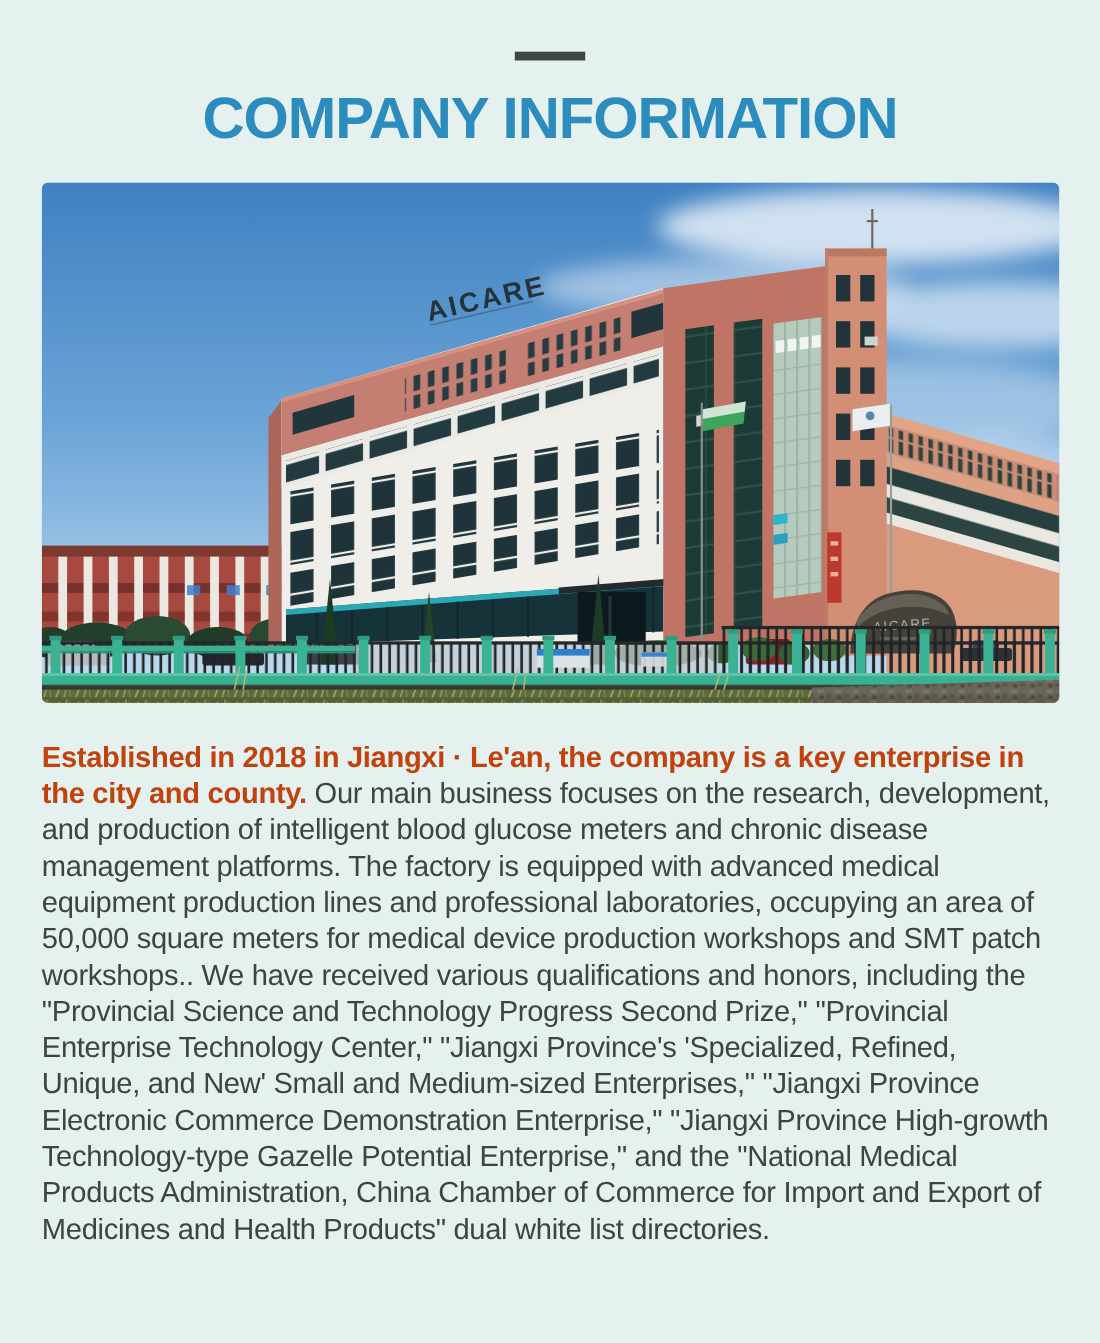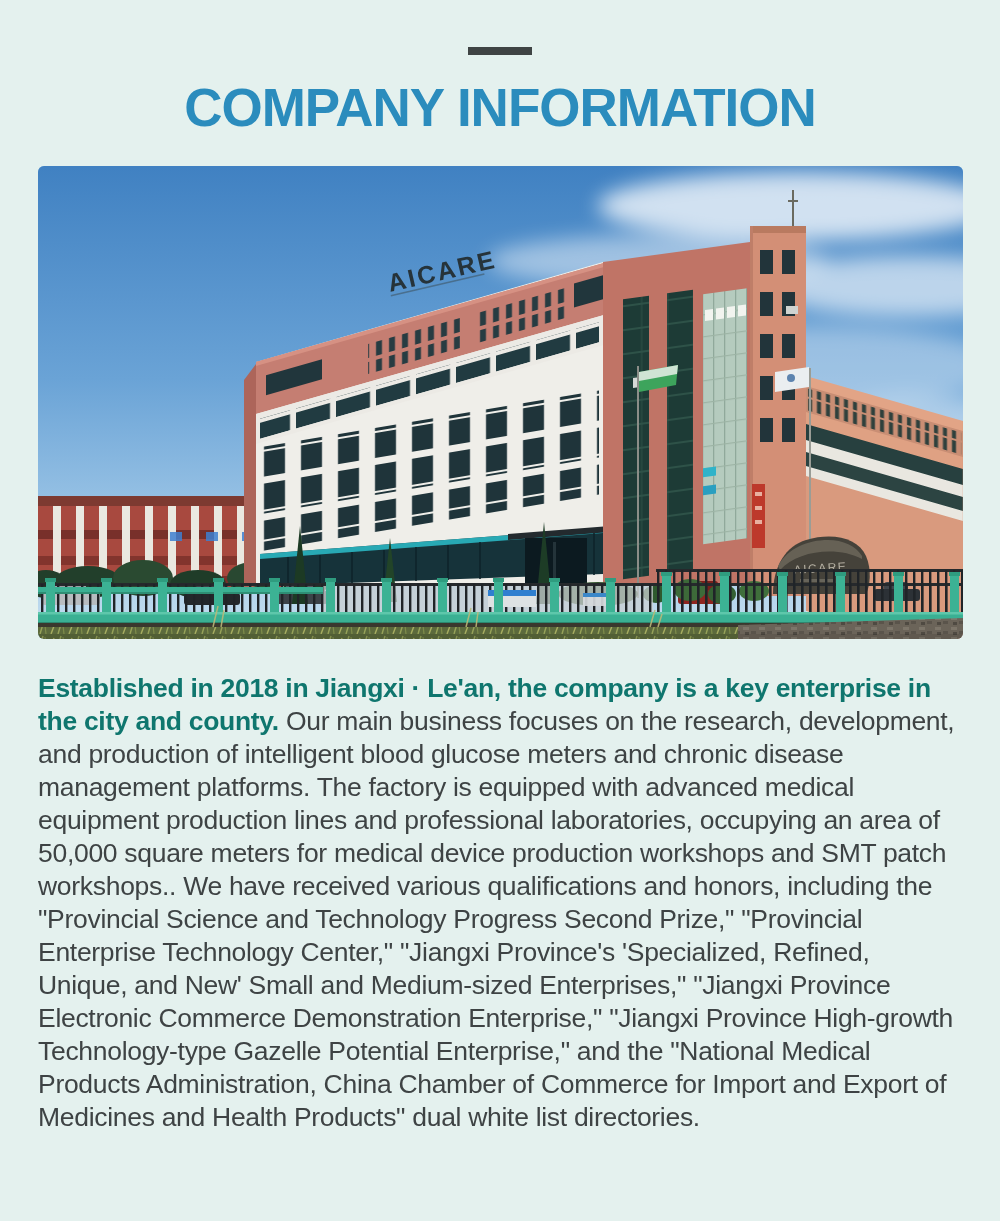--- a/index.html
+++ b/index.html
@@ -27,21 +27,21 @@
     border-radius:6px;overflow:hidden;
     background:#9cc5e6;
   }
   .photo svg{display:block;width:100%;height:100%;}
   .article{
     margin:33px 37px 0 38px;
     font-size:26.5px;line-height:33px;
     color:#3e4344;letter-spacing:-0.3px;
     padding-bottom:28px;
   }
-  .article strong{font-weight:700;color:#0f766e;}
+  .article strong{font-weight:700;color:#c2410c;}
 </style>
 </head>
 <body>
 
 <div class="header">
   <div class="dash"></div>
   <h1 class="title">COMPANY INFORMATION</h1>
 </div>
 
 <div class="photo">

